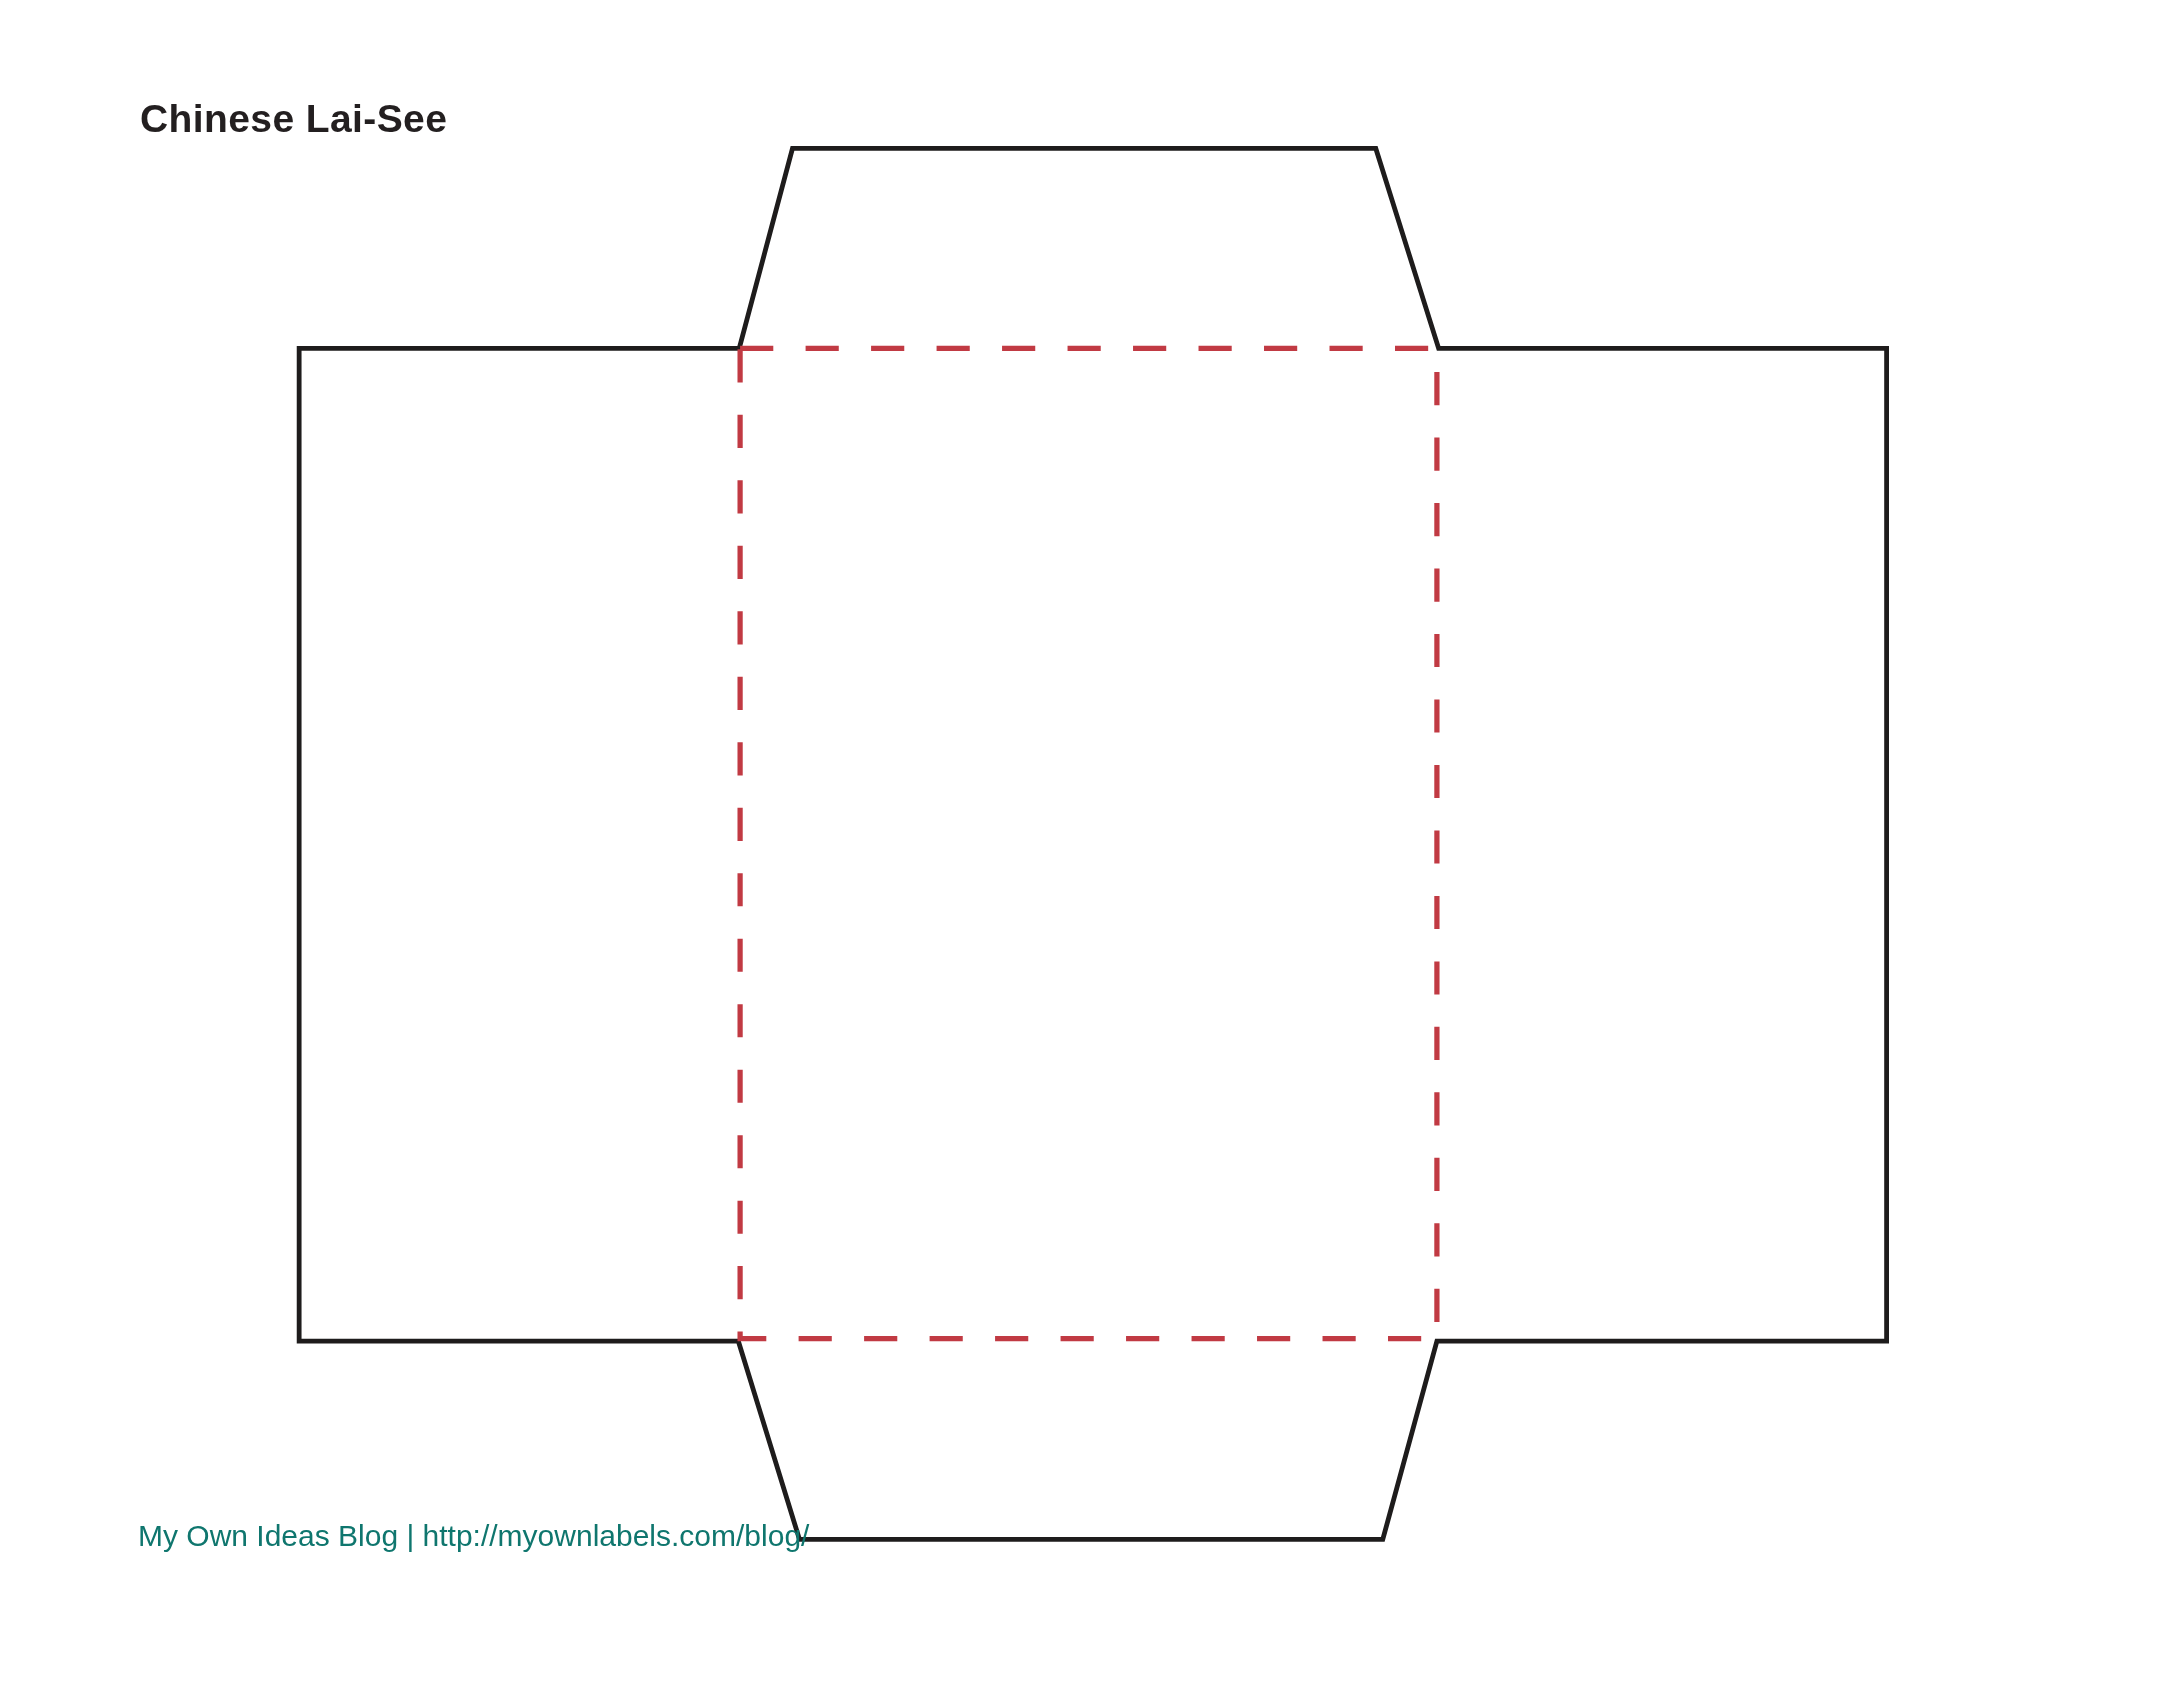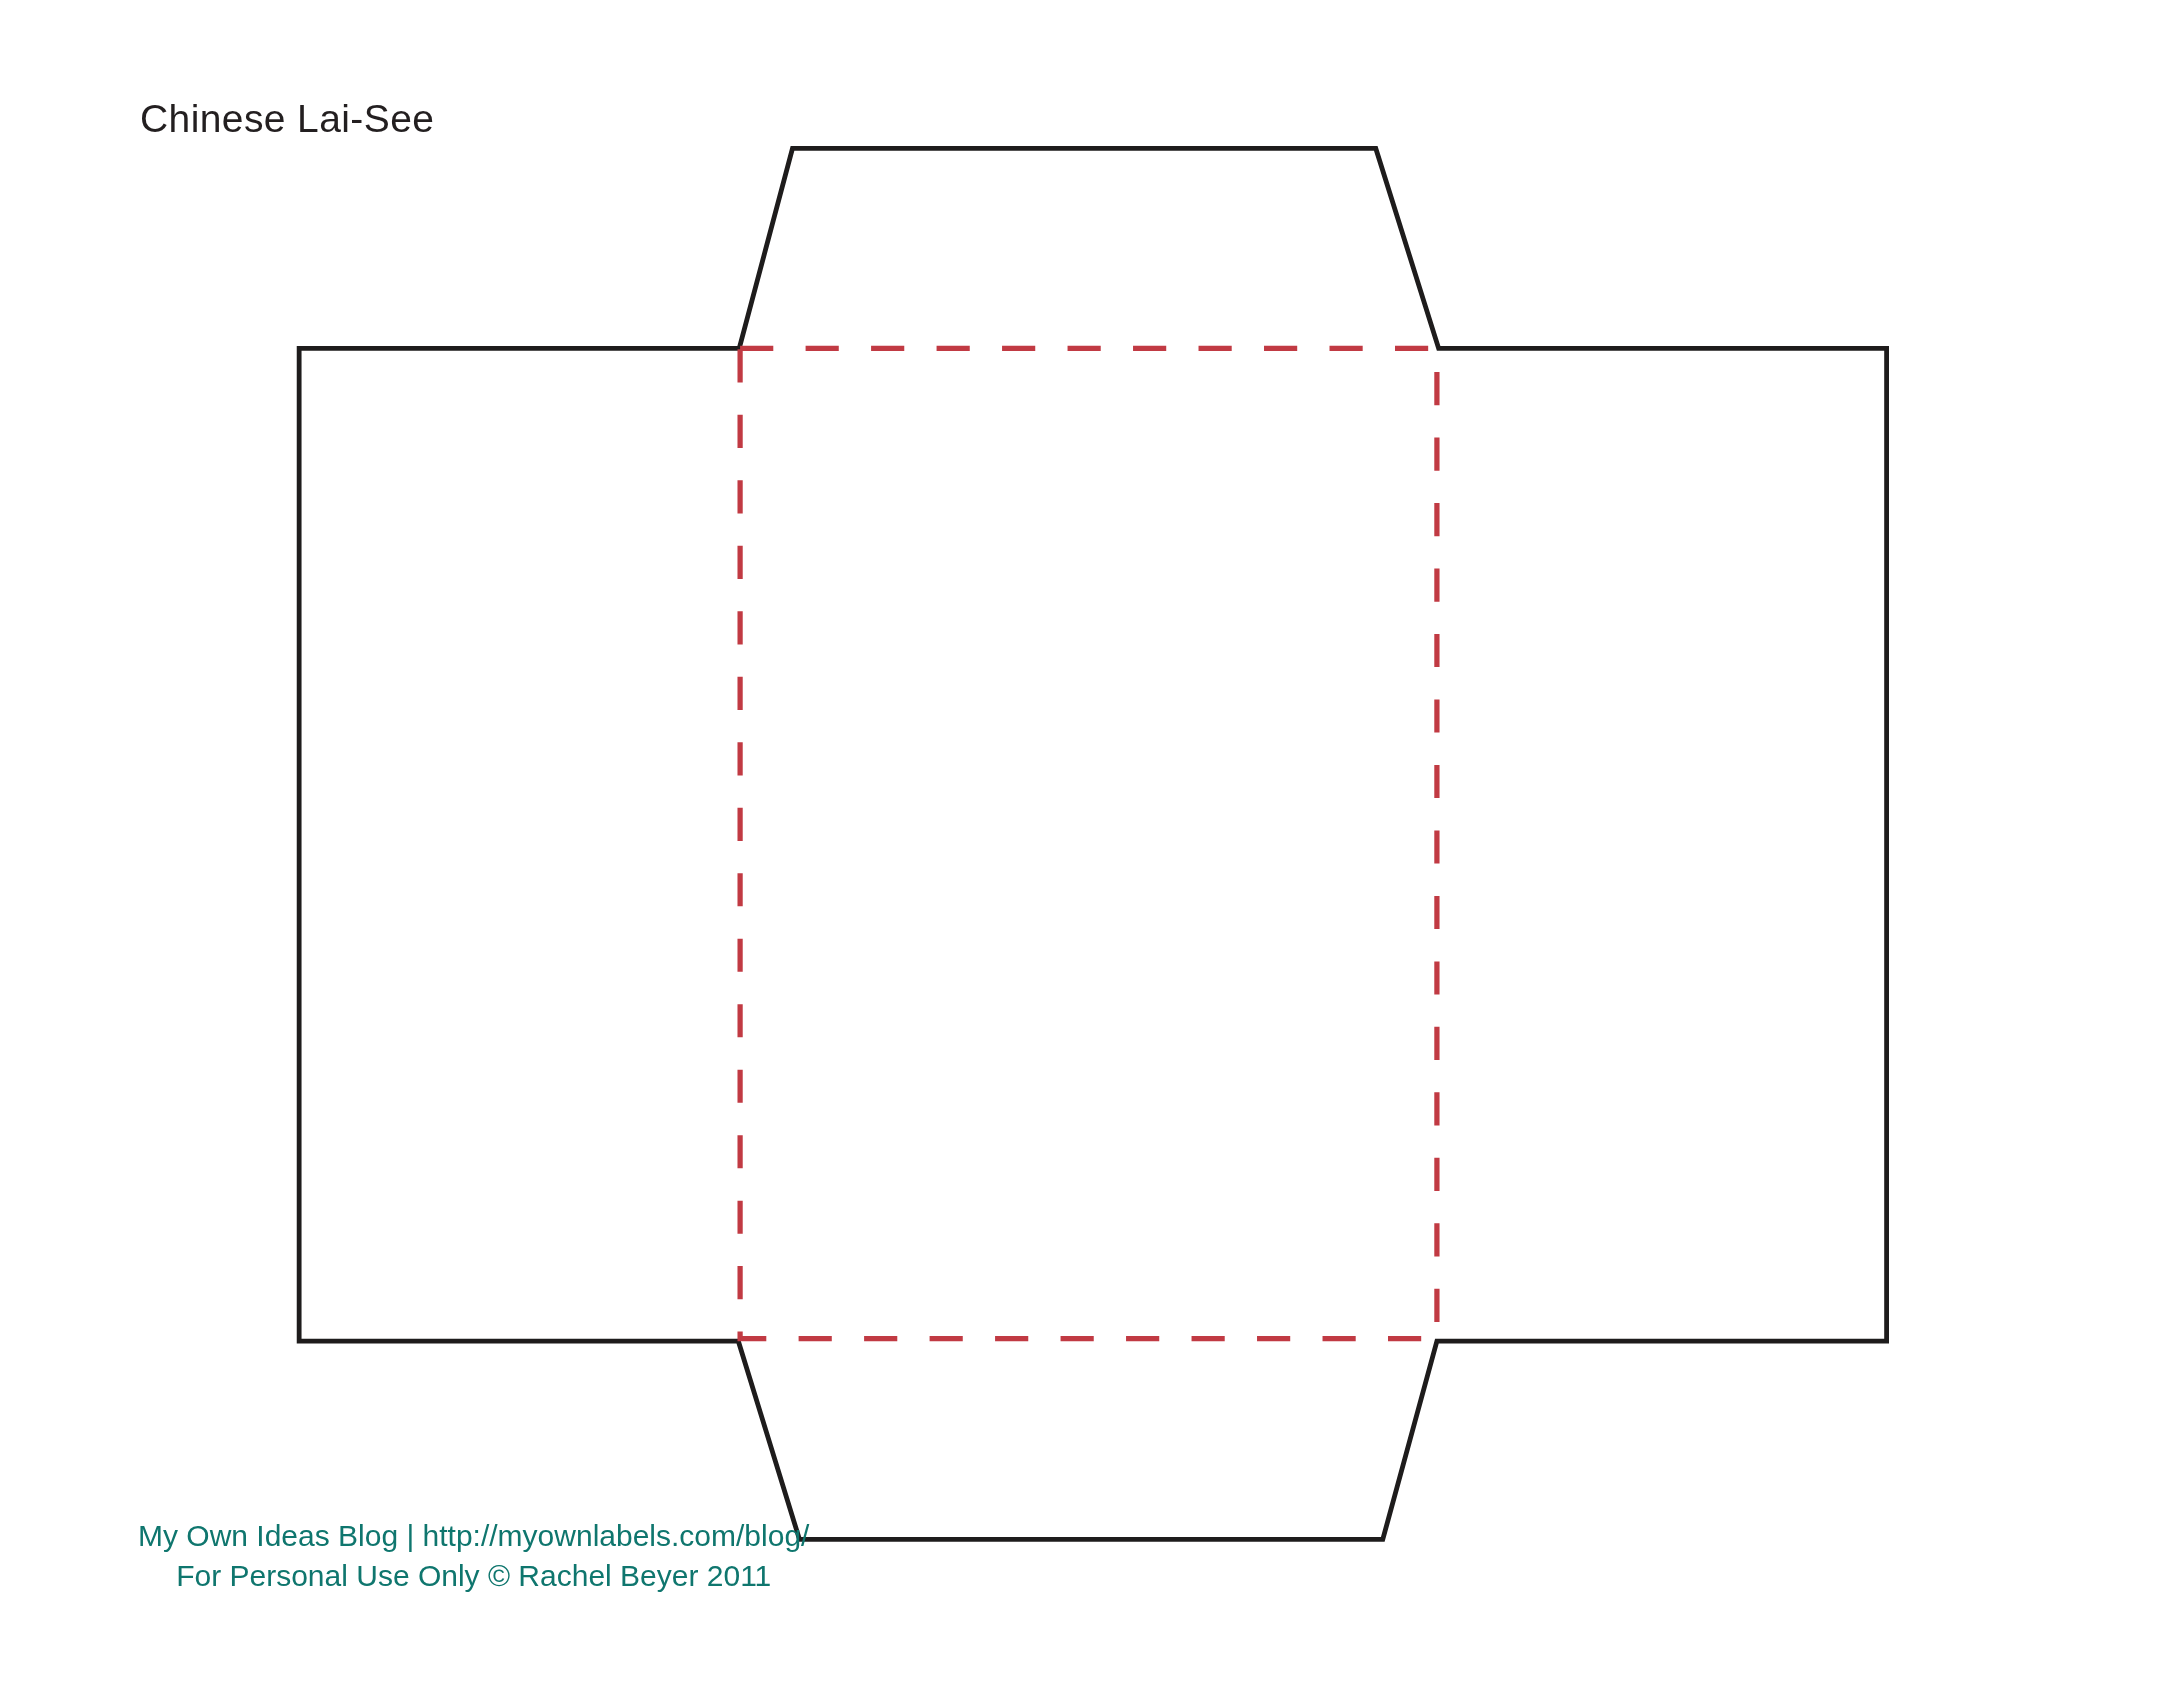--- a/index.html
+++ b/index.html
@@ -14,21 +14,21 @@
     background: #ffffff;
     overflow: hidden;
     font-family: "Liberation Sans", sans-serif;
   }
   .doc-title {
     position: absolute;
     left: 140px;
     top: 96px;
     font-size: 39px;
     line-height: 46px;
-    font-weight: 400;
+    font-weight: 700;
     color: #231f20;
     letter-spacing: 0.4px;
     white-space: nowrap;
   }
   .envelope-svg {
     position: absolute;
     left: 0;
     top: 0;
   }
   .doc-footer {
@@ -66,17 +66,16 @@
              L 845 1536
              L 342 1536
              L 342 399
              Z" fill="#ffffff" stroke-width="5.5" stroke-linejoin="miter" stroke="#1E1C1C"></path>
 
     <rect x="847" y="399" width="798" height="1134" fill="none" stroke-width="6" stroke-dasharray="38 37" stroke="#C13A43"></rect>
   </svg>
 
   <div class="doc-footer">
     <div>My Own Ideas Blog | http://myownlabels.com/blog/</div>
-    <div>For Personal Use Only © Rachel Beyer 2011</div>
   </div>
 
 </div>
 
 
 </body></html>

